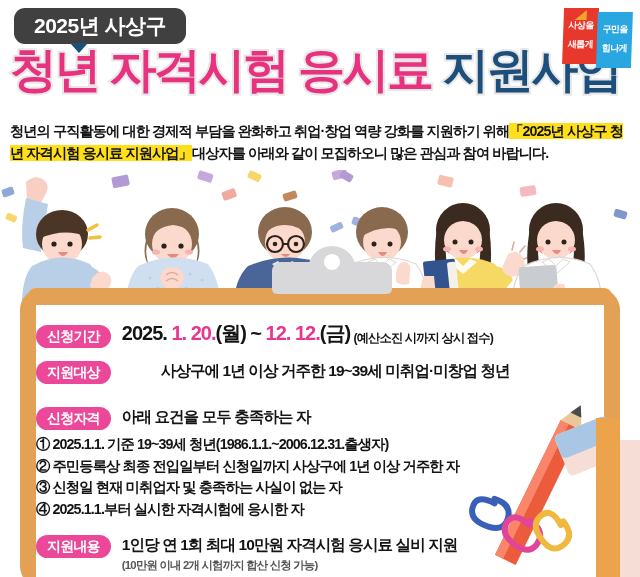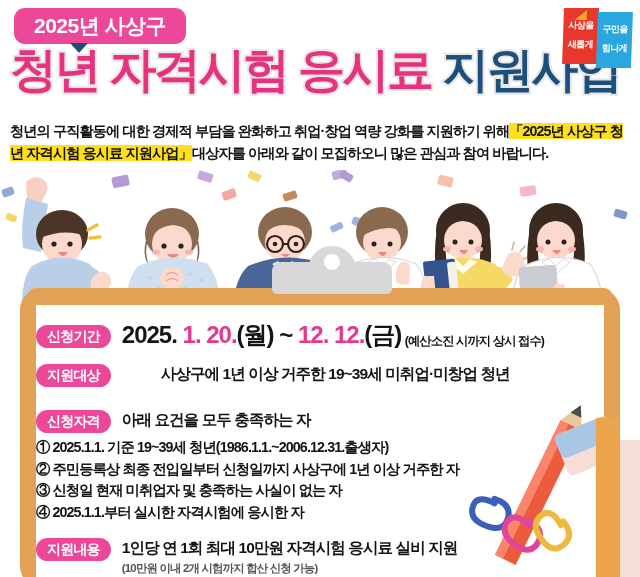--- a/index.html
+++ b/index.html
@@ -15,21 +15,21 @@
     width:640px;
     height:577px;
     background:#ffffff;
     overflow:hidden;
   }
 
   
   .year-badge {
     position:absolute;
     left:14px; top:8px;
-    background:#ec4899;
+    background:#404040;
     color:#ffffff;
     font-size:21px;
     font-weight:bold;
     letter-spacing:-0.5px;
     padding:7px 20px 8px 20px;
     border-radius:11px;
     line-height:1;
     z-index:6;
   }
   .year-badge:after {
@@ -179,21 +179,21 @@
   .rowtext {
     margin-left:11px;
     font-size:15.5px;
     font-weight:bold;
     color:#141414;
     letter-spacing:-0.9px;
     line-height:1.35;
     white-space:nowrap;
   }
   .big-date {
-    font-size:24px;
+    font-size:20px;
     letter-spacing:-1px;
     line-height:1;
     position:relative; top:-2px;
   }
   .d-pink { color:#e8368f; }
   .note {
     font-size:12.3px;
     letter-spacing:-0.9px;
     color:#141414;
     font-weight:bold;

